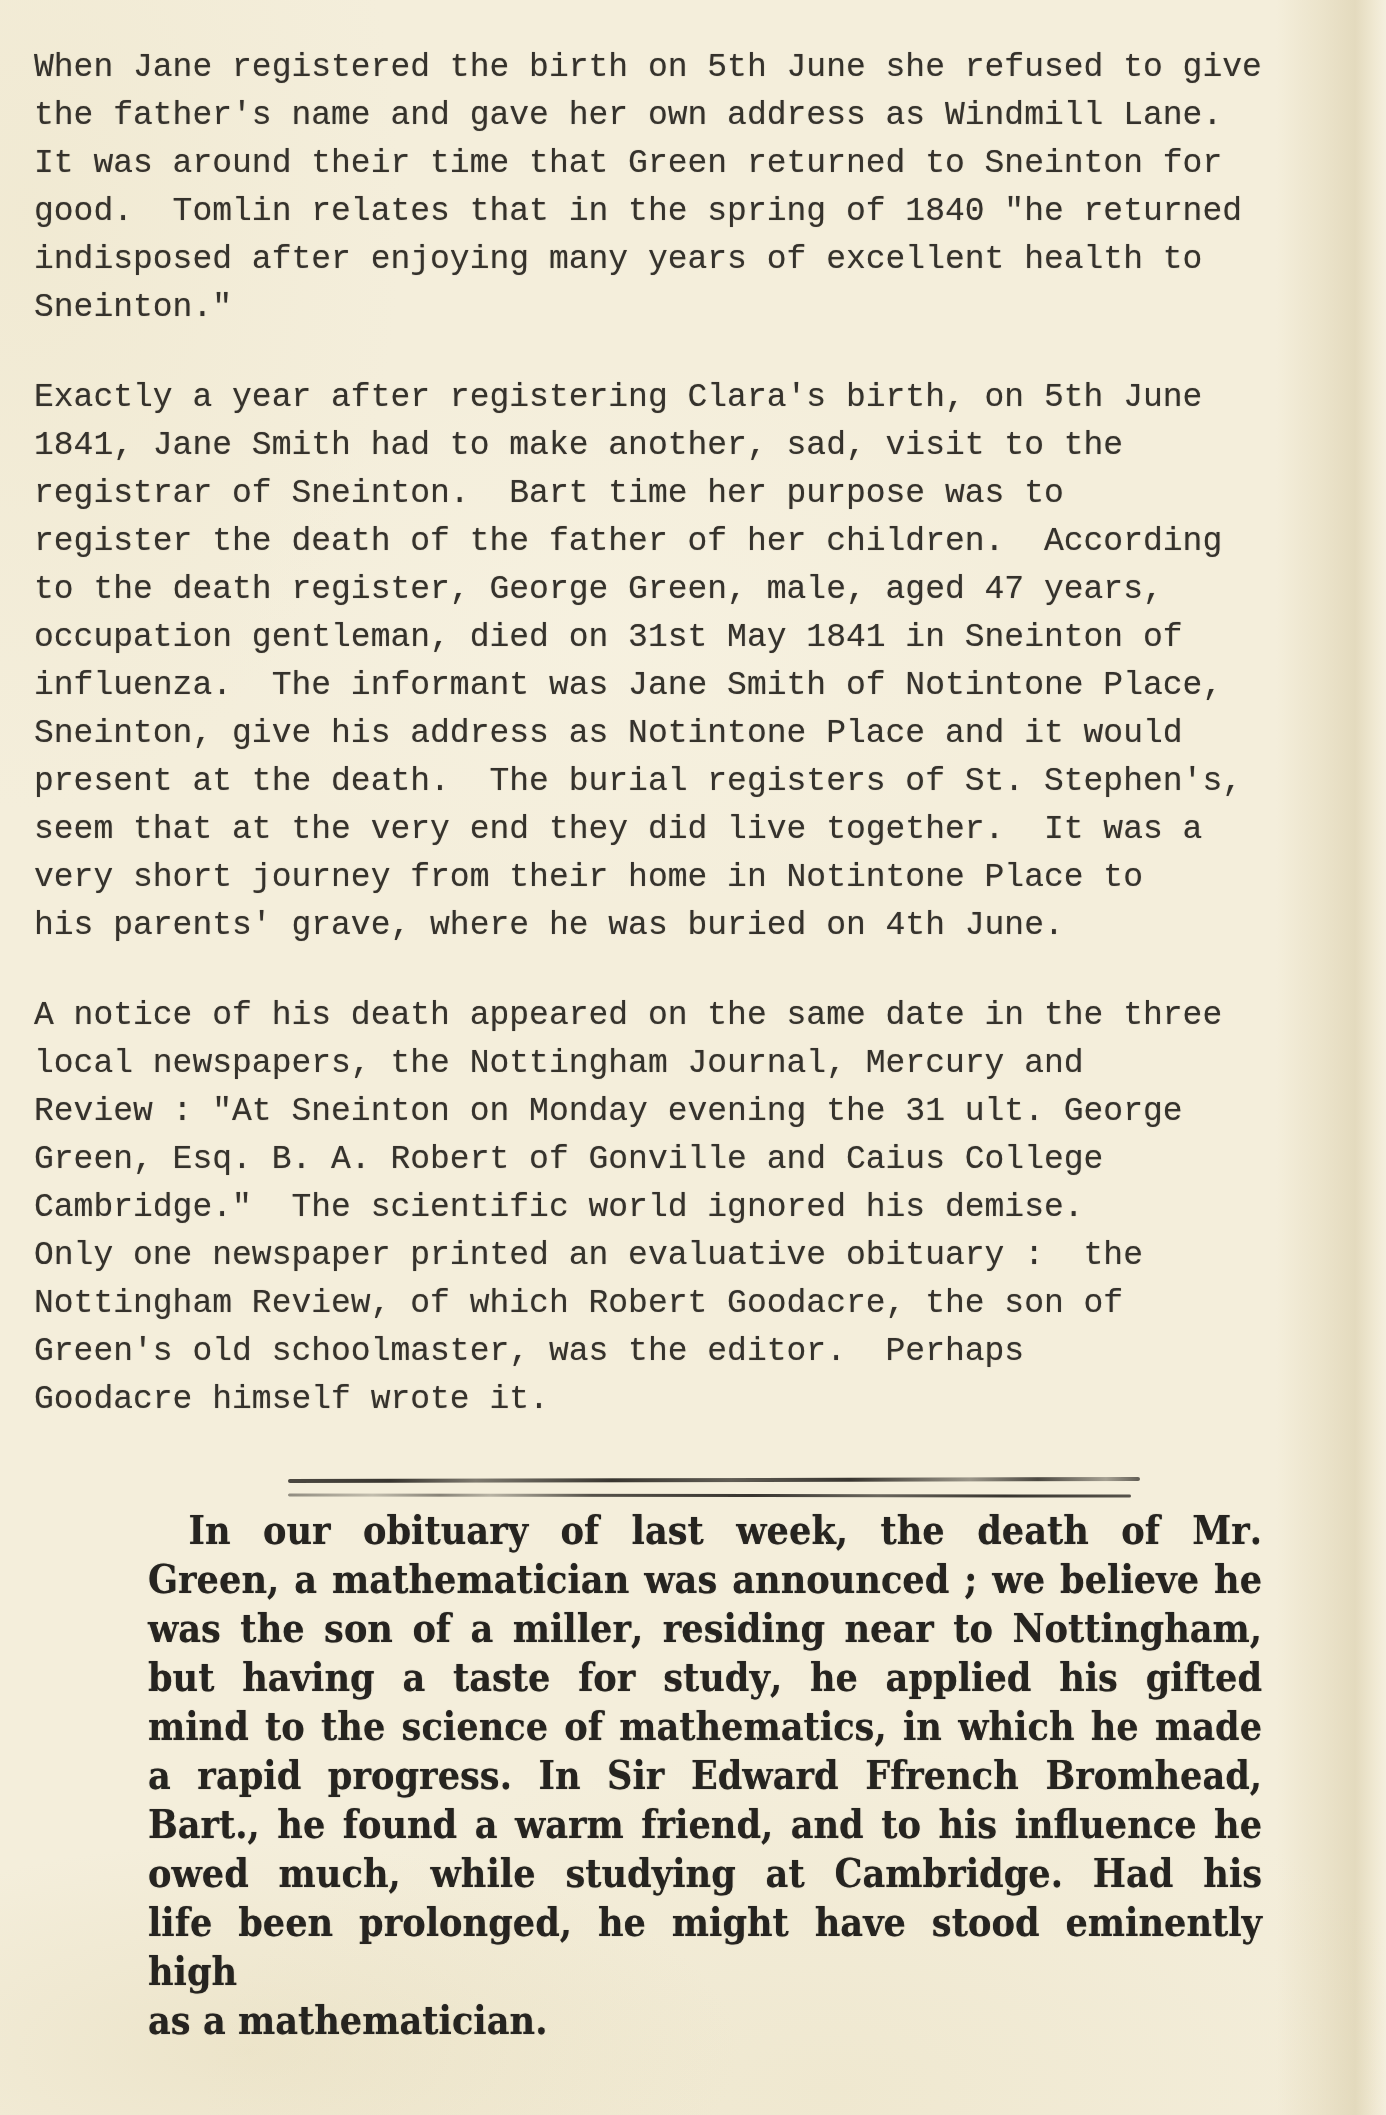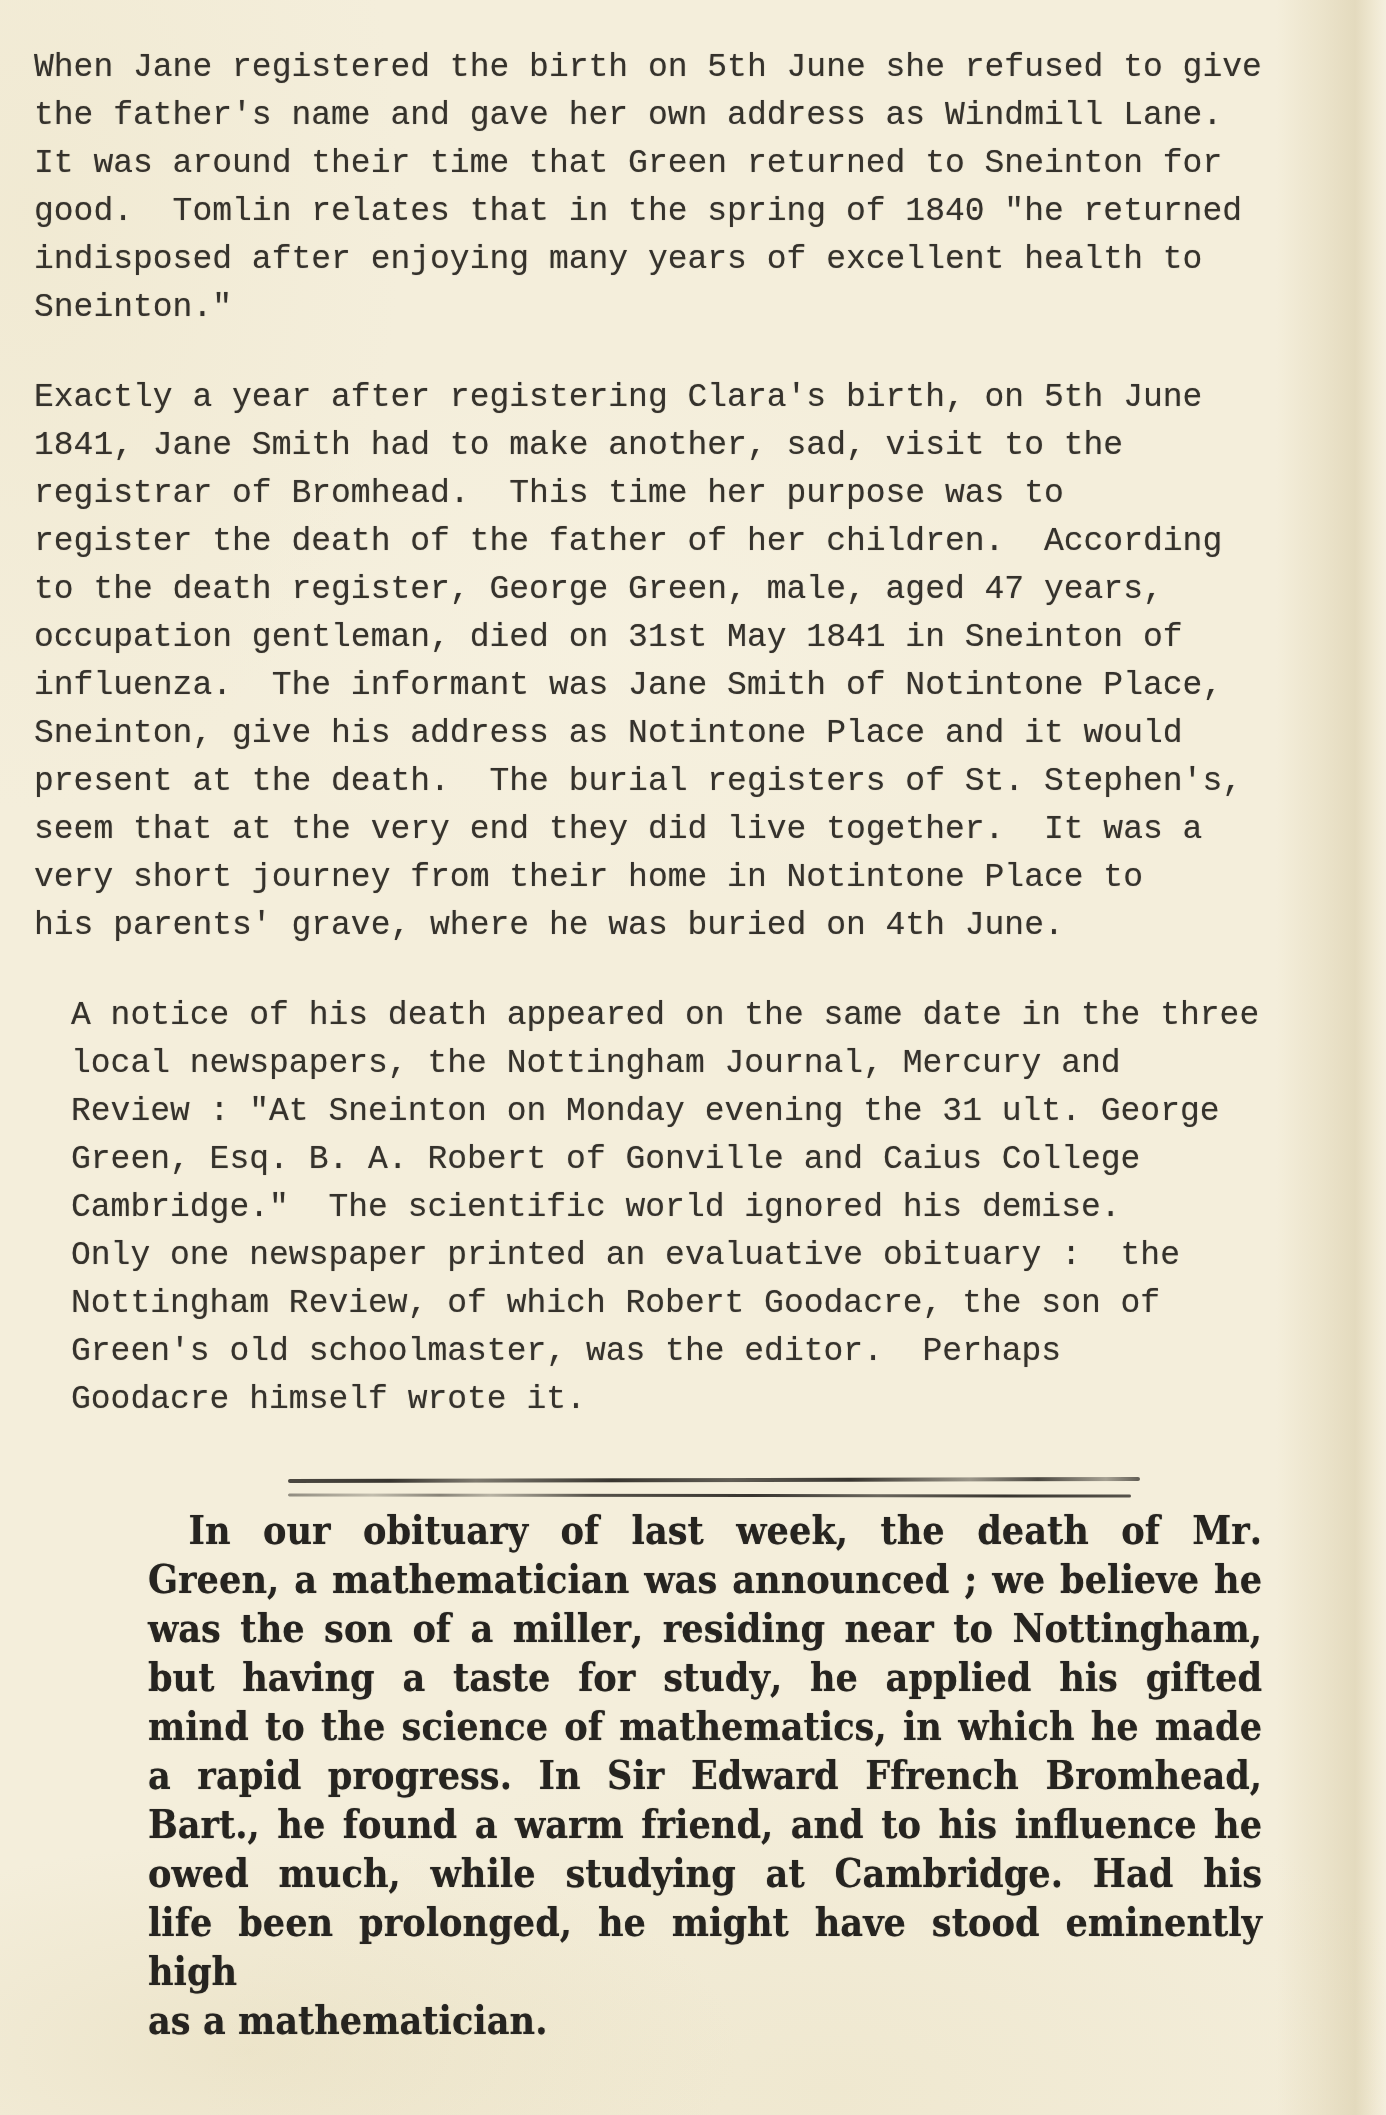--- a/index.html
+++ b/index.html
@@ -46,21 +46,21 @@
     position: absolute;
     left: 34px; top: 44px;
     width: 1300px;
     font-family: "Liberation Mono", "DejaVu Sans Mono", monospace;
     font-size: 33px;
     line-height: 48px;
     color: var(--ink-typed);
     text-shadow: 0 0 1px rgba(46,42,36,0.45);
   }
   .para { margin-bottom: 42px; }
-  .para:last-child { margin-bottom: 0; margin-left: 37px; }
+  .para:last-child { margin-bottom: 0; }
   .tline { white-space: pre; }
 
   
   .clip-rules {
     position: absolute; left: 288px; top: 1478px; width: 852px; height: 22px;
   }
   .rule {
     position: absolute; left: 0; width: 100%;
     border-radius: 2px;
   }
@@ -110,21 +110,21 @@
         <div class="tline">When Jane registered the birth on 5th June she refused to give</div>
         <div class="tline">the father's name and gave her own address as Windmill Lane.</div>
         <div class="tline">It was around their time that Green returned to Sneinton for</div>
         <div class="tline">good.  Tomlin relates that in the spring of 1840 "he returned</div>
         <div class="tline">indisposed after enjoying many years of excellent health to</div>
         <div class="tline">Sneinton."</div>
       </div>
     <div class="para">
         <div class="tline">Exactly a year after registering Clara's birth, on 5th June</div>
         <div class="tline">1841, Jane Smith had to make another, sad, visit to the</div>
-        <div class="tline">registrar of Bromhead.  This time her purpose was to</div>
+        <div class="tline">registrar of Sneinton.  Bart time her purpose was to</div>
         <div class="tline">register the death of the father of her children.  According</div>
         <div class="tline">to the death register, George Green, male, aged 47 years,</div>
         <div class="tline">occupation gentleman, died on 31st May 1841 in Sneinton of</div>
         <div class="tline">influenza.  The informant was Jane Smith of Notintone Place,</div>
         <div class="tline">Sneinton, give his address as Notintone Place and it would</div>
         <div class="tline">present at the death.  The burial registers of St. Stephen's,</div>
         <div class="tline">seem that at the very end they did live together.  It was a</div>
         <div class="tline">very short journey from their home in Notintone Place to</div>
         <div class="tline">his parents' grave, where he was buried on 4th June.</div>
       </div>

